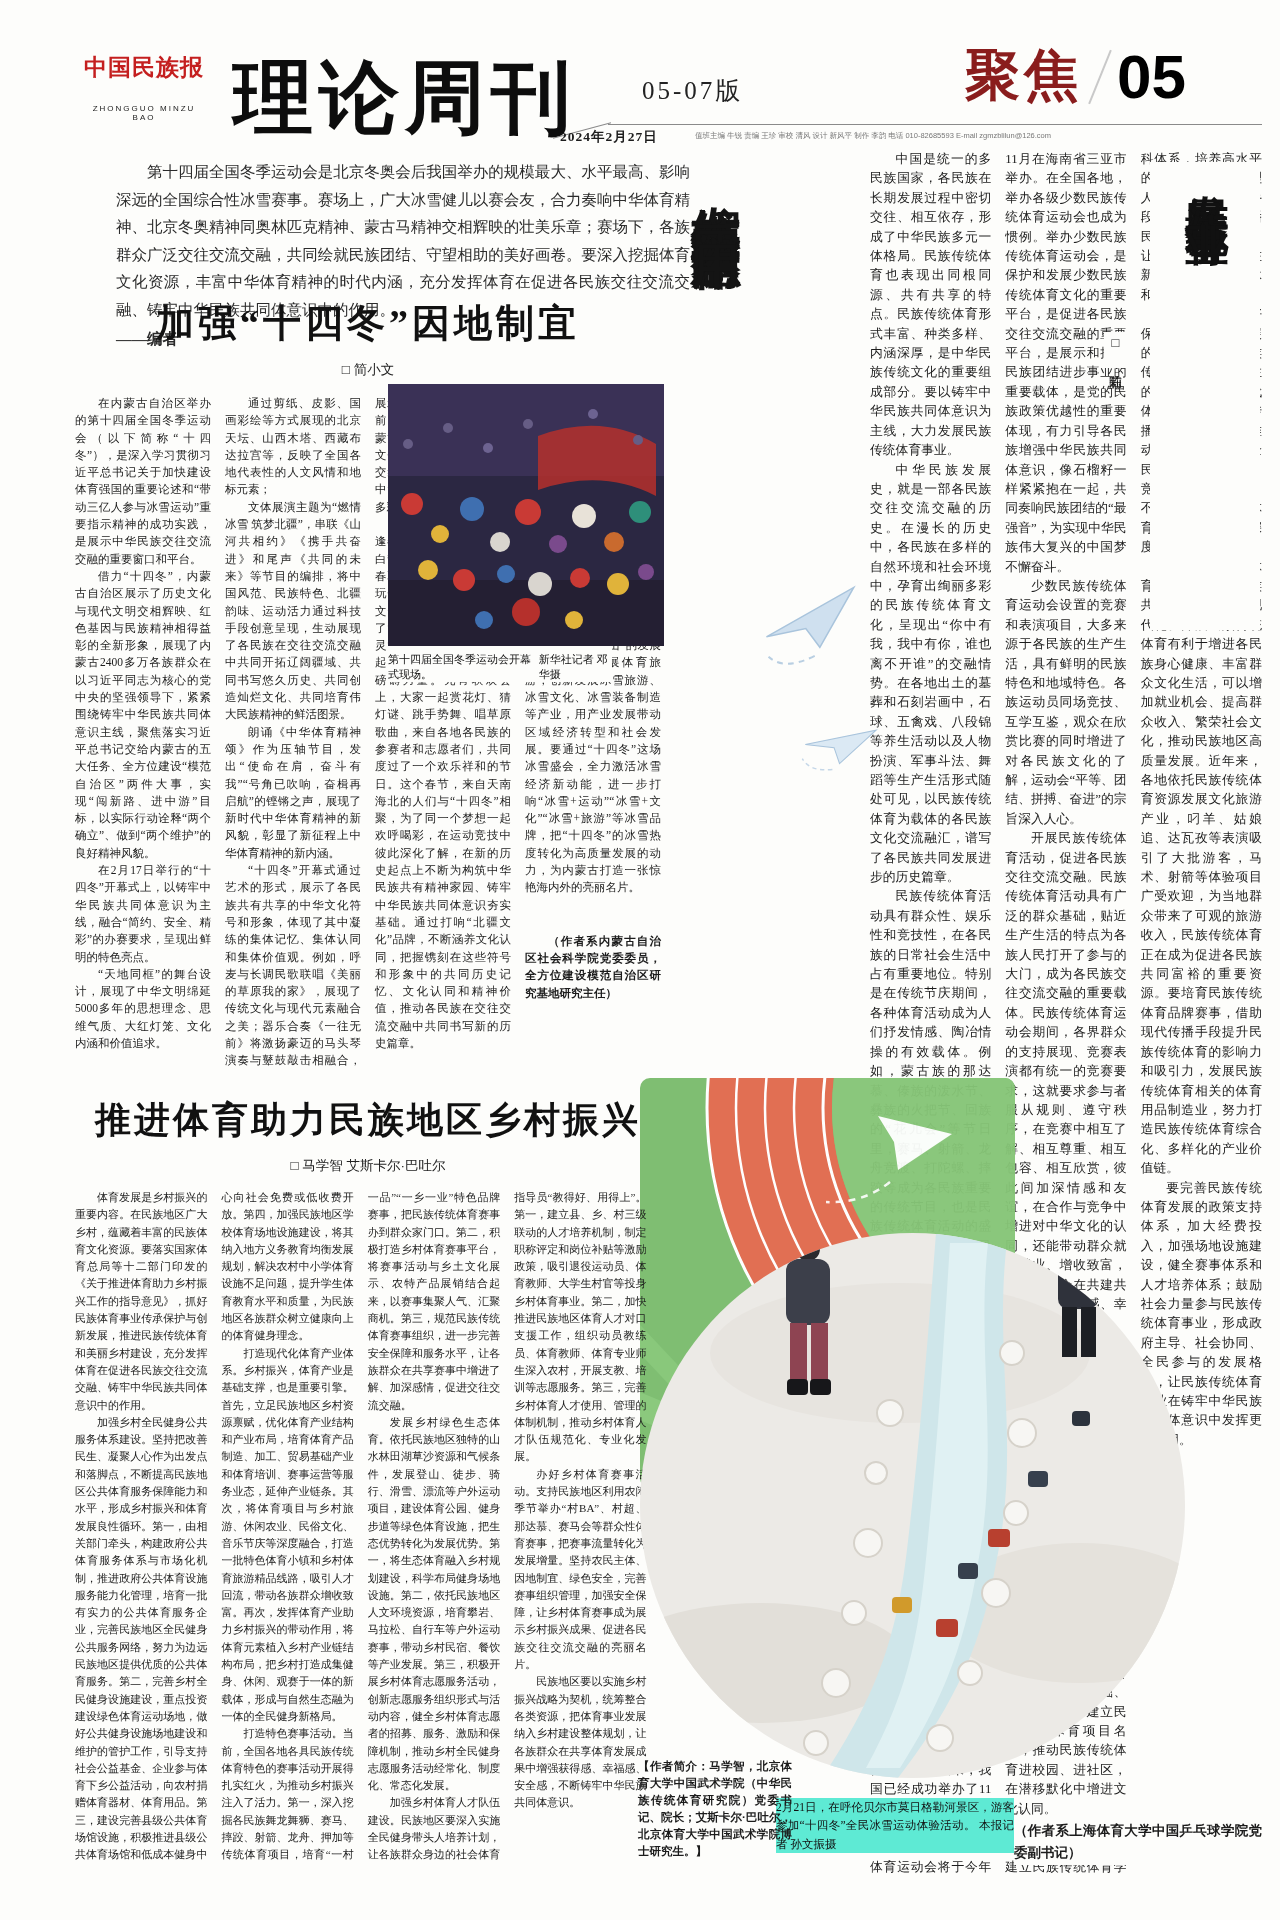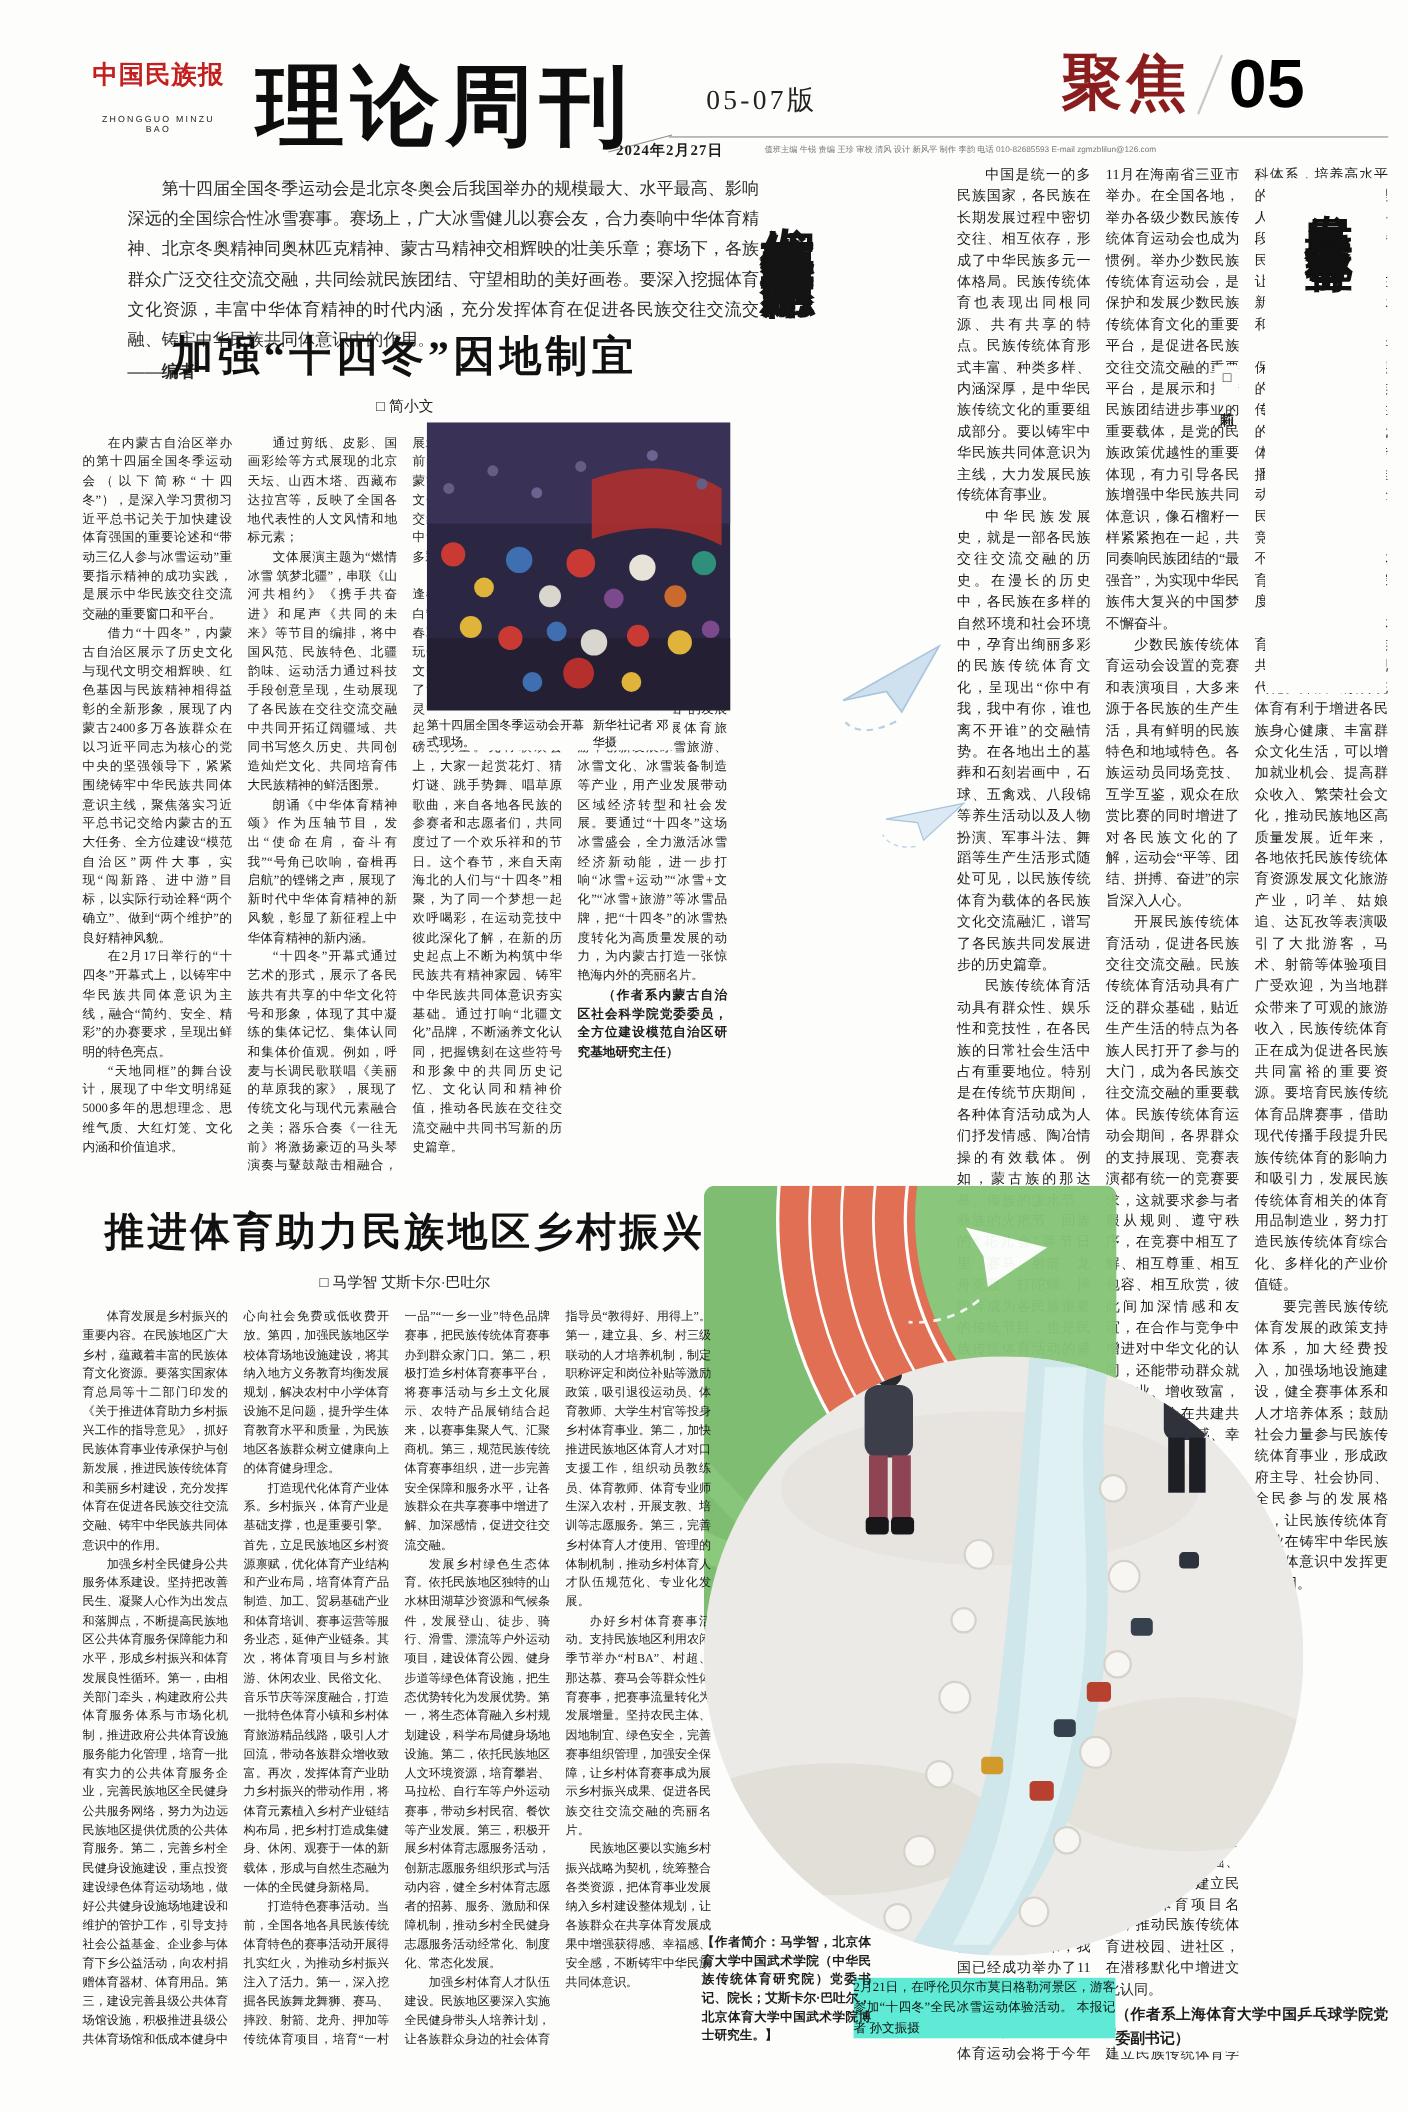--- a/index.html
+++ b/index.html
@@ -34,21 +34,21 @@
   .editor-note { position:absolute; left:116px; top:158px; width:574px; font-size:15.5px;
                  line-height:1.78; color:#2b2b2b; text-align:justify; }
   .editor-note .txt { text-indent:2em; }
   .editor-note .sign { text-align:left; font-weight:700; margin-top:2px; }
   
   .art h1 { text-align:center; font-weight:900; color:#111; }
   .byline { text-align:center; font-size:13.5px; margin-top:12px; color:#222;
             font-family:"Liberation Sans","DejaVu Sans",sans-serif; }
   .body { column-gap:14px; column-fill:auto; text-align:justify; }
   .body p { text-indent:2em; margin:0; }
-  .body p.note, .body p.bio { font-family:Liberation Mono, monospace; font-weight:700; }
+  .body p.note, .body p.bio { font-family:Liberation Mono, monospace; font-weight:700;margin-top:36px; }
   
   .a1 { position:absolute; left:75px; top:298px; width:586px; height:784px; }
   .a1 h1 { font-size:38px; letter-spacing:4px; }
   .a1 .body { margin-top:16px; height:688px; columns:4; font-size:11.5px; line-height:17.3px; }
   .photo1-block { position:absolute; left:313px; top:86px; width:224px; background:#fdfdfb; z-index:2; }
   .photo1 { width:276px; height:262px; display:block; }
   .photo-cap { display:flex; justify-content:space-between; font-size:11px; padding-top:6px; color:#111; }
   
   .v-head { position:absolute; left:664px; top:168px; height:1015px; width:104px; z-index:2;
             writing-mode:vertical-rl; text-orientation:upright; font-size:49px; font-weight:900;

